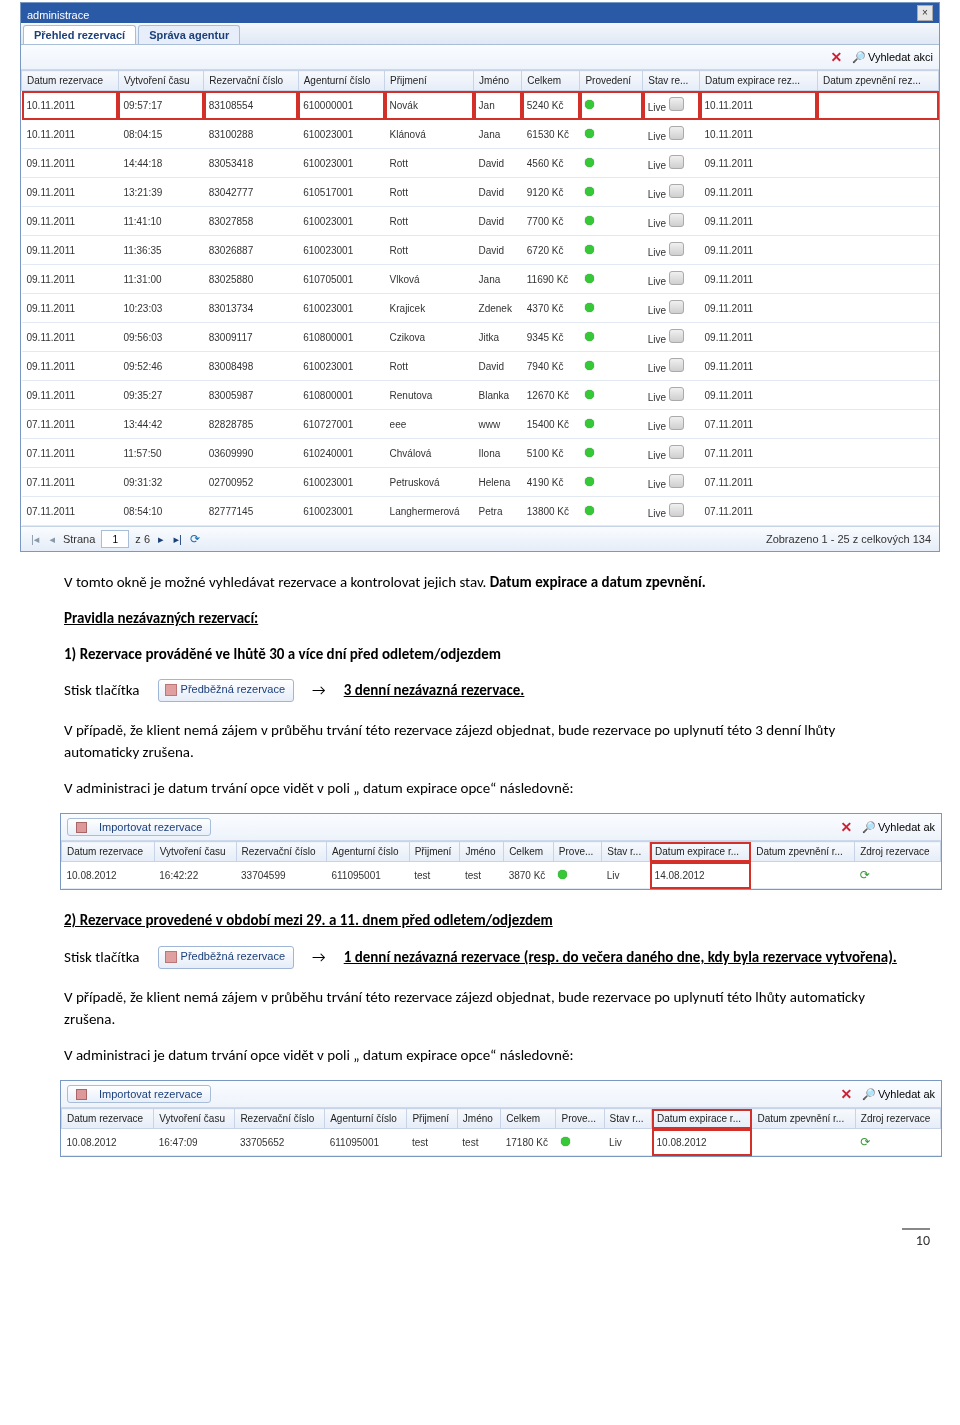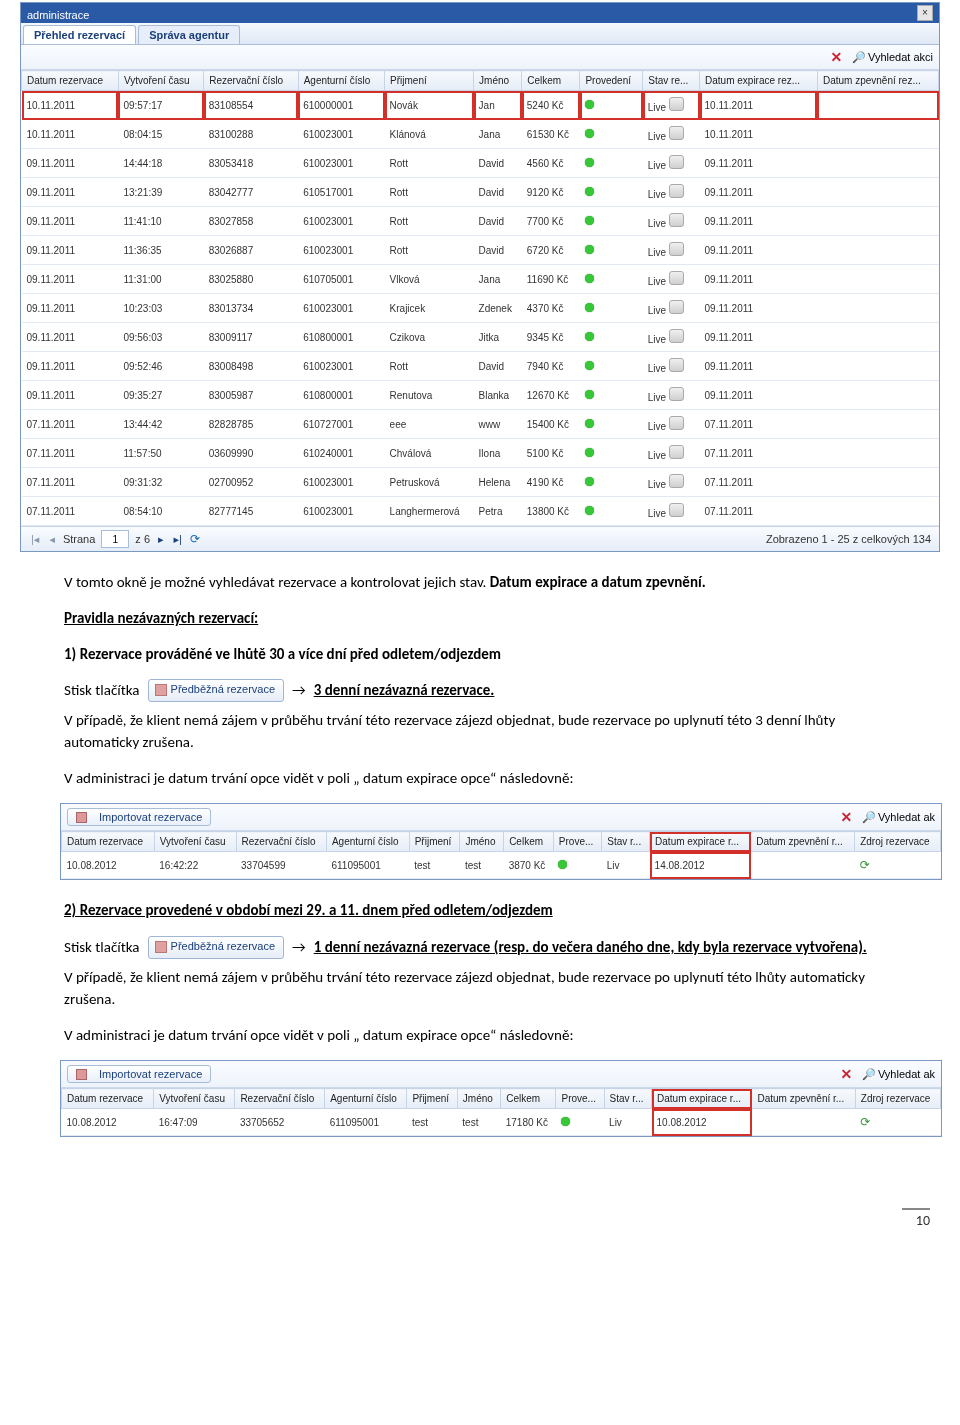--- a/index.html
+++ b/index.html
@@ -28,21 +28,21 @@
 .pager-left{display:flex;align-items:center;gap:6px}
 .pgbtn{color:#89a;padding:0 2px}
 .pgbtn.active{color:#1a3f7a}
 input.page-input{width:22px;height:14px;border:1px solid #a8bdd8;text-align:center;font-size:10px}
 .refresh-icn{color:#1a6fb5;font-size:12px}
 .green-refresh{color:#3a9a3a;font-size:12px;display:inline-block}
 .bodytext{margin:10px 60px 0 60px;line-height:1.45;font-size:15px}
 .bodytext p{margin:0 0 14px 4px}
 .bodytext .bold{font-weight:bold}
 .bodytext .u{text-decoration:underline}
-.stisk{display:flex;align-items:center;flex-wrap:wrap;gap:8px}
+.stisk{display:flex;align-items:center;flex-wrap:wrap;gap:18px}
 .prebtn{background:linear-gradient(#fff,#e6edf8);border:1px solid #9fb6d6;padding:2px 8px 3px 6px;border-radius:3px;display:inline-flex;align-items:center;gap:4px;font-size:11px;font-family:Liberation Sans, sans-serif;color:#1a3f7a}
 .prebtn .sq{width:10px;height:10px;background:#e0a0a0;border:1px solid #b77}
 .page-num{position:absolute;bottom:8px;right:30px;font-size:14px;color:#333;border-top:2px solid #888;padding-top:2px;width:28px;text-align:right}
 .app .toolbar-left{display:flex;align-items:center;gap:6px}
 </style>
 </head>
 <body>
 <div class="page">
 
 <div class="app">

